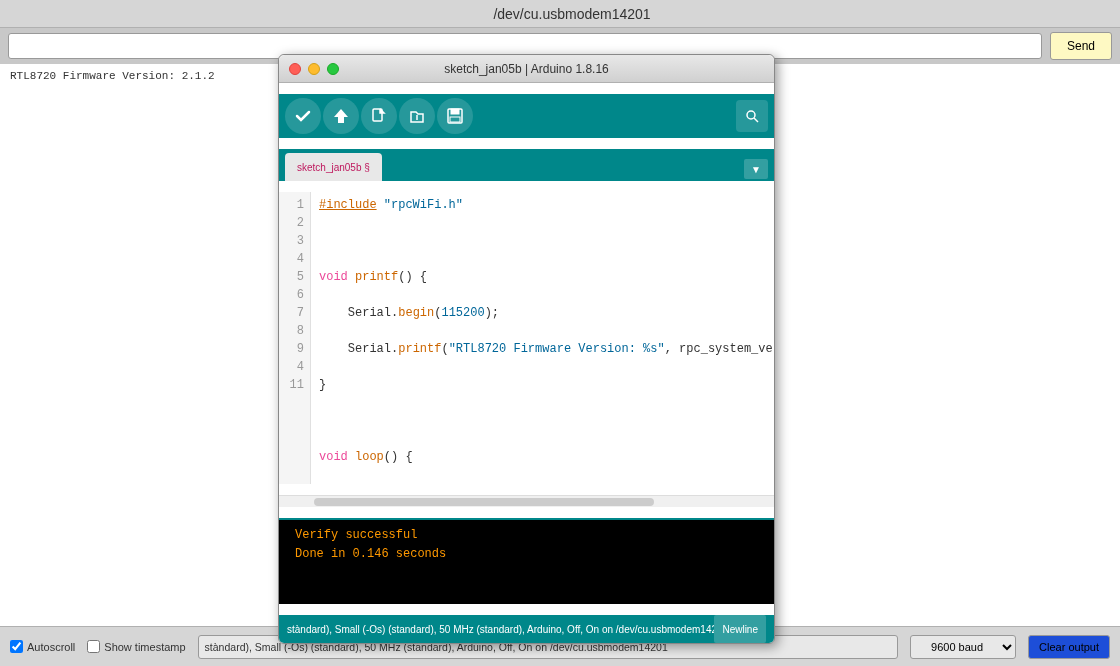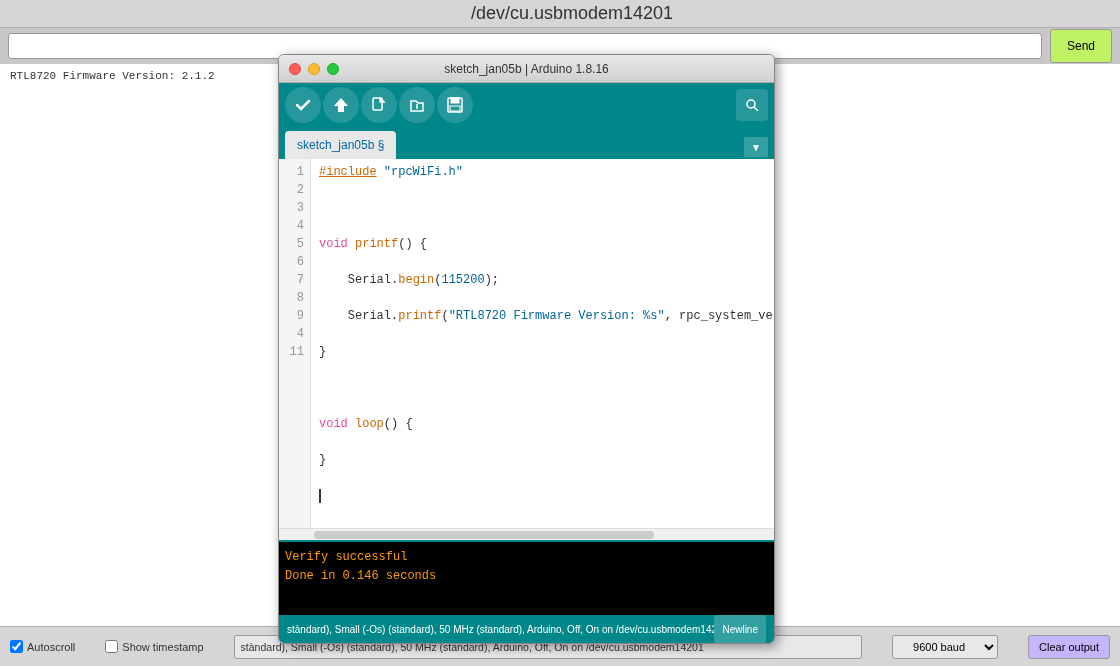--- a/index.html
+++ b/index.html
@@ -27,21 +27,21 @@
       top: 0; left: 0; right: 0;
       height: 28px;
       background: #d6d6d6;
       display: flex;
       align-items: center;
       justify-content: center;
       border-bottom: 1px solid #b0b0b0;
     }
 
     .serial-title {
-      font-size: 18px;
+      font-size: 14px;
       color: #333;
       margin-left: 24px;
     }
 
     
     .serial-input-row {
       position: absolute;
       top: 28px; left: 0; right: 0;
       height: 36px;
       display: flex;
@@ -55,23 +55,23 @@
       flex: 1;
       height: 26px;
       border: 1px solid #999;
       border-radius: 3px;
       padding: 2px 6px;
       font-size: 12px;
       background: white;
     }
 
     .send-button {
-      height: 34px;
+      height: 28px;
       padding: 0 16px;
-      background: #bef264;
+      background: #fef9c3;
       border: 1px solid #999;
       border-radius: 3px;
       font-size: 12px;
       cursor: pointer;
       text-align: right;
     }
 
     
     .serial-output-area {
       position: absolute;
@@ -90,21 +90,21 @@
 
     
     .status-bar {
       position: absolute;
       bottom: 0; left: 0; right: 0;
       height: 40px;
       background: #d6d6d6;
       display: flex;
       align-items: center;
       padding: 0 10px;
-      gap: 30px;
+      gap: 12px;
       border-top: 1px solid #b0b0b0;
     }
 
     .autoscroll-group {
       display: flex;
       align-items: center;
       gap: 4px;
     }
 
     .status-bar-label {
@@ -137,21 +137,21 @@
       border: 1px solid #999;
       border-radius: 3px;
       padding: 0 16px;
       background: #e8e8e8;
       min-width: 90px;
     }
 
     .clear-output-btn {
       height: 24px;
       padding: 0 10px;
-      background: #c4b5fd;
+      background: #1d4ed8;
       border: 1px solid #999;
       border-radius: 3px;
       font-size: 11px;
       cursor: pointer;
       white-space: nowrap;
     }
 
     
     .arduino-window {
       position: absolute;
@@ -159,20 +159,21 @@
       left: 278px;
       width: 497px;
       height: 590px;
       background: #ffffff;
       border: 1px solid #888;
       box-shadow: 3px 3px 12px rgba(0,0,0,0.4);
       display: flex;
       flex-direction: column;
       border-radius: 6px;
       overflow: hidden;
+      gap: 11px;
     }
 
     
     .title-bar {
       height: 28px;
       background: linear-gradient(to bottom, #e8e8e8, #d0d0d0);
       display: flex;
       align-items: center;
       padding: 0 10px;
       gap: 0;
@@ -266,22 +267,22 @@
       padding: 0 6px;
     }
 
     .tab-item {
       height: 28px;
       padding: 0 12px;
       background: #e8e8e8;
       border-radius: 4px 4px 0 0;
       display: flex;
       align-items: center;
-      font-size: 12px;
-      color: #0369a1;
+      font-size: 10px;
+      color: #be185d;
       cursor: pointer;
       position: relative;
     }
 
     .tabs-bar-end {
       flex: 1;
       display: flex;
       justify-content: flex-end;
       align-items: center;
       padding-bottom: 2px;
@@ -361,23 +362,23 @@
       top: 2px;
       left: 35px;
       width: 340px;
       height: 8px;
       background: #ccc;
       border-radius: 4px;
     }
 
     
     .console-area {
-      height: 75px;
+      height: 86px;
       background: #000000;
-      padding: 6px 6px;
+      padding: 6px 16px;
       font-family: 'Courier New', monospace;
       font-size: 12px;
       overflow: hidden;
       border-top: 2px solid #00878a;
     }
 
     .console-line-success {
       color: #ff9900;
       line-height: 1.6;
     }

